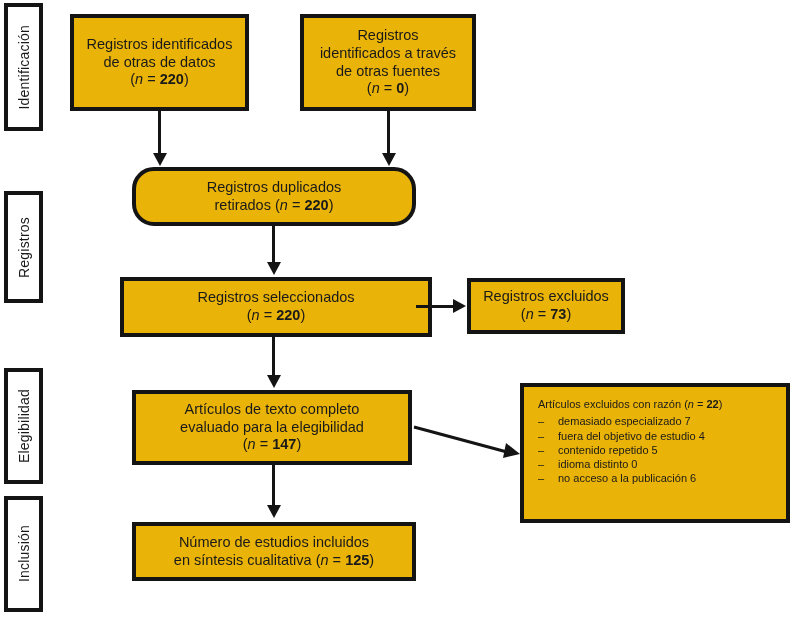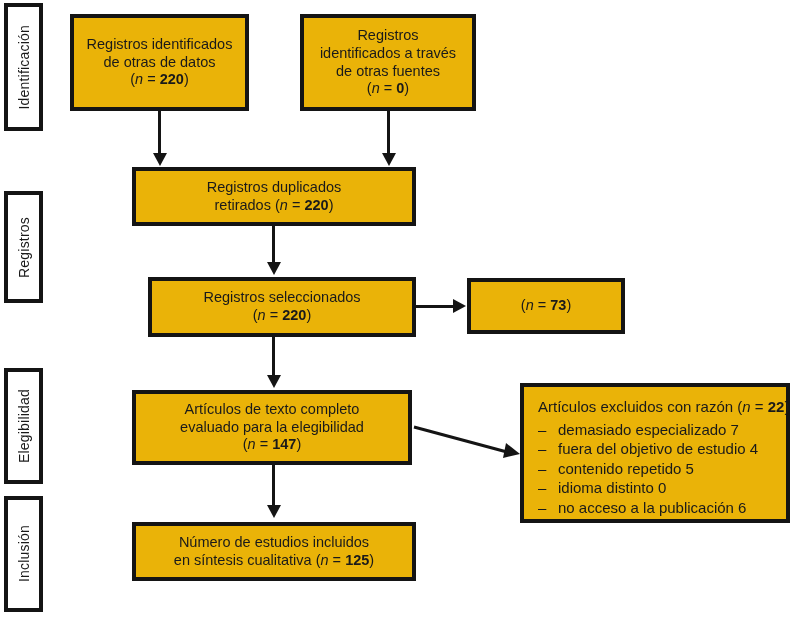--- a/index.html
+++ b/index.html
@@ -58,21 +58,21 @@
 
   
   .box.reasons {
     align-items: flex-start;
     justify-content: flex-start;
     text-align: left;
   }
   .box.reasons .inner {
     padding: 10px 10px 8px 14px;
     line-height: 1.30;
-    font-size: 15px;
+    font-size: 11px;
   }
   .reason-head { margin-bottom: 3px; white-space: nowrap; }
   .reason-list { margin: 0; padding: 0; list-style: none; }
   .reason-list li {
     display: flex;
     white-space: nowrap;
   }
   .reason-dash {
     display: inline-block;
     width: 20px;
@@ -143,39 +143,40 @@
       <div><span>(</span><em class="n">n</em><span> = </span><b class="v">0</b><span>)</span></div>
     </div>
   </div>
 
   <div class="vline" style="left:158px; top:111px; height:44px;"></div>
   <div class="arrowhead-down" style="left:152.5px; top:153px;"></div>
 
   <div class="vline" style="left:387px; top:111px; height:44px;"></div>
   <div class="arrowhead-down" style="left:381.5px; top:153px;"></div>
 
-  <div class="box" style="left:132px; top:167px; width:284px; height:59px;">
+  <div class="box" style="left:132px; top:167px; width:284px; height:59px;border-radius:22px;">
     <div class="inner">
       <div>Registros duplicados</div>
       <div><span>retirados  </span><span>(</span><em class="n">n</em><span> = </span><b class="v">220</b><span>)</span></div>
     </div>
   </div>
 
   <div class="vline" style="left:272px; top:226px; height:38px;"></div>
   <div class="arrowhead-down" style="left:266.5px; top:262px;"></div>
 
-  <div class="box" style="left:148px; top:277px; width:268px; height:60px;">
+  <div class="box" style="left:120px; top:277px; width:312px; height:60px;">
     <div class="inner">
       <div>Registros seleccionados</div>
       <div><span>(</span><em class="n">n</em><span> = </span><b class="v">220</b><span>)</span></div>
     </div>
   </div>
 
   <div class="box" style="left:467px; top:278px; width:158px; height:56px;">
     <div class="inner">
+      <div>Registros excluidos</div>
       <div><span>(</span><em class="n">n</em><span> = </span><b class="v">73</b><span>)</span></div>
     </div>
   </div>
 
   <div class="hline" style="left:416px; top:304.5px; width:39px;"></div>
   <div class="arrowhead-right" style="left:453px; top:299px;"></div>
 
   <div class="vline" style="left:272px; top:337px; height:40px;"></div>
   <div class="arrowhead-down" style="left:266.5px; top:375px;"></div>
 

